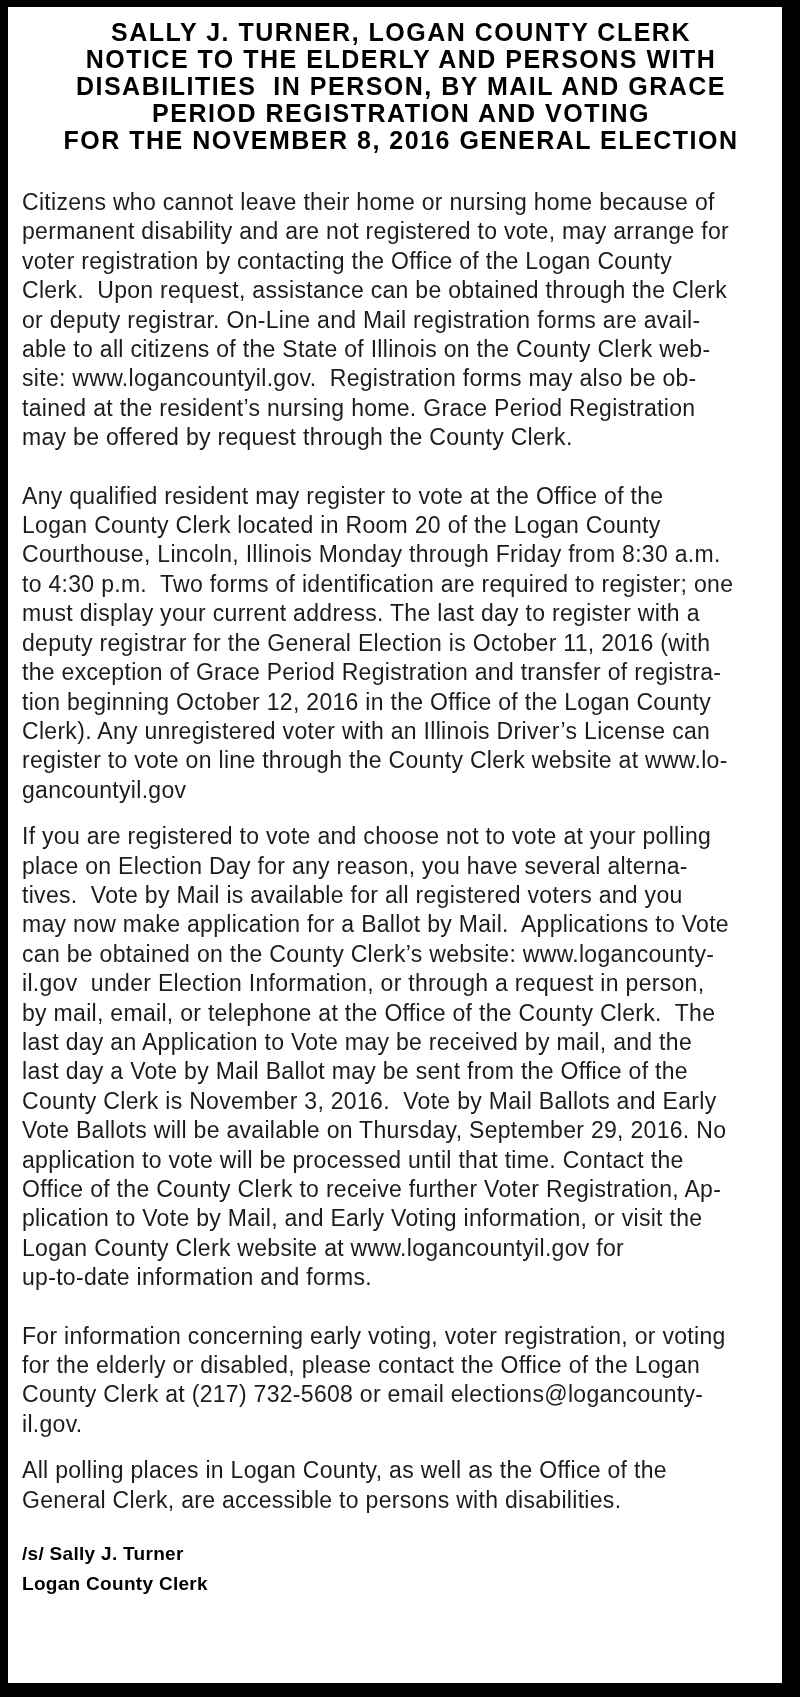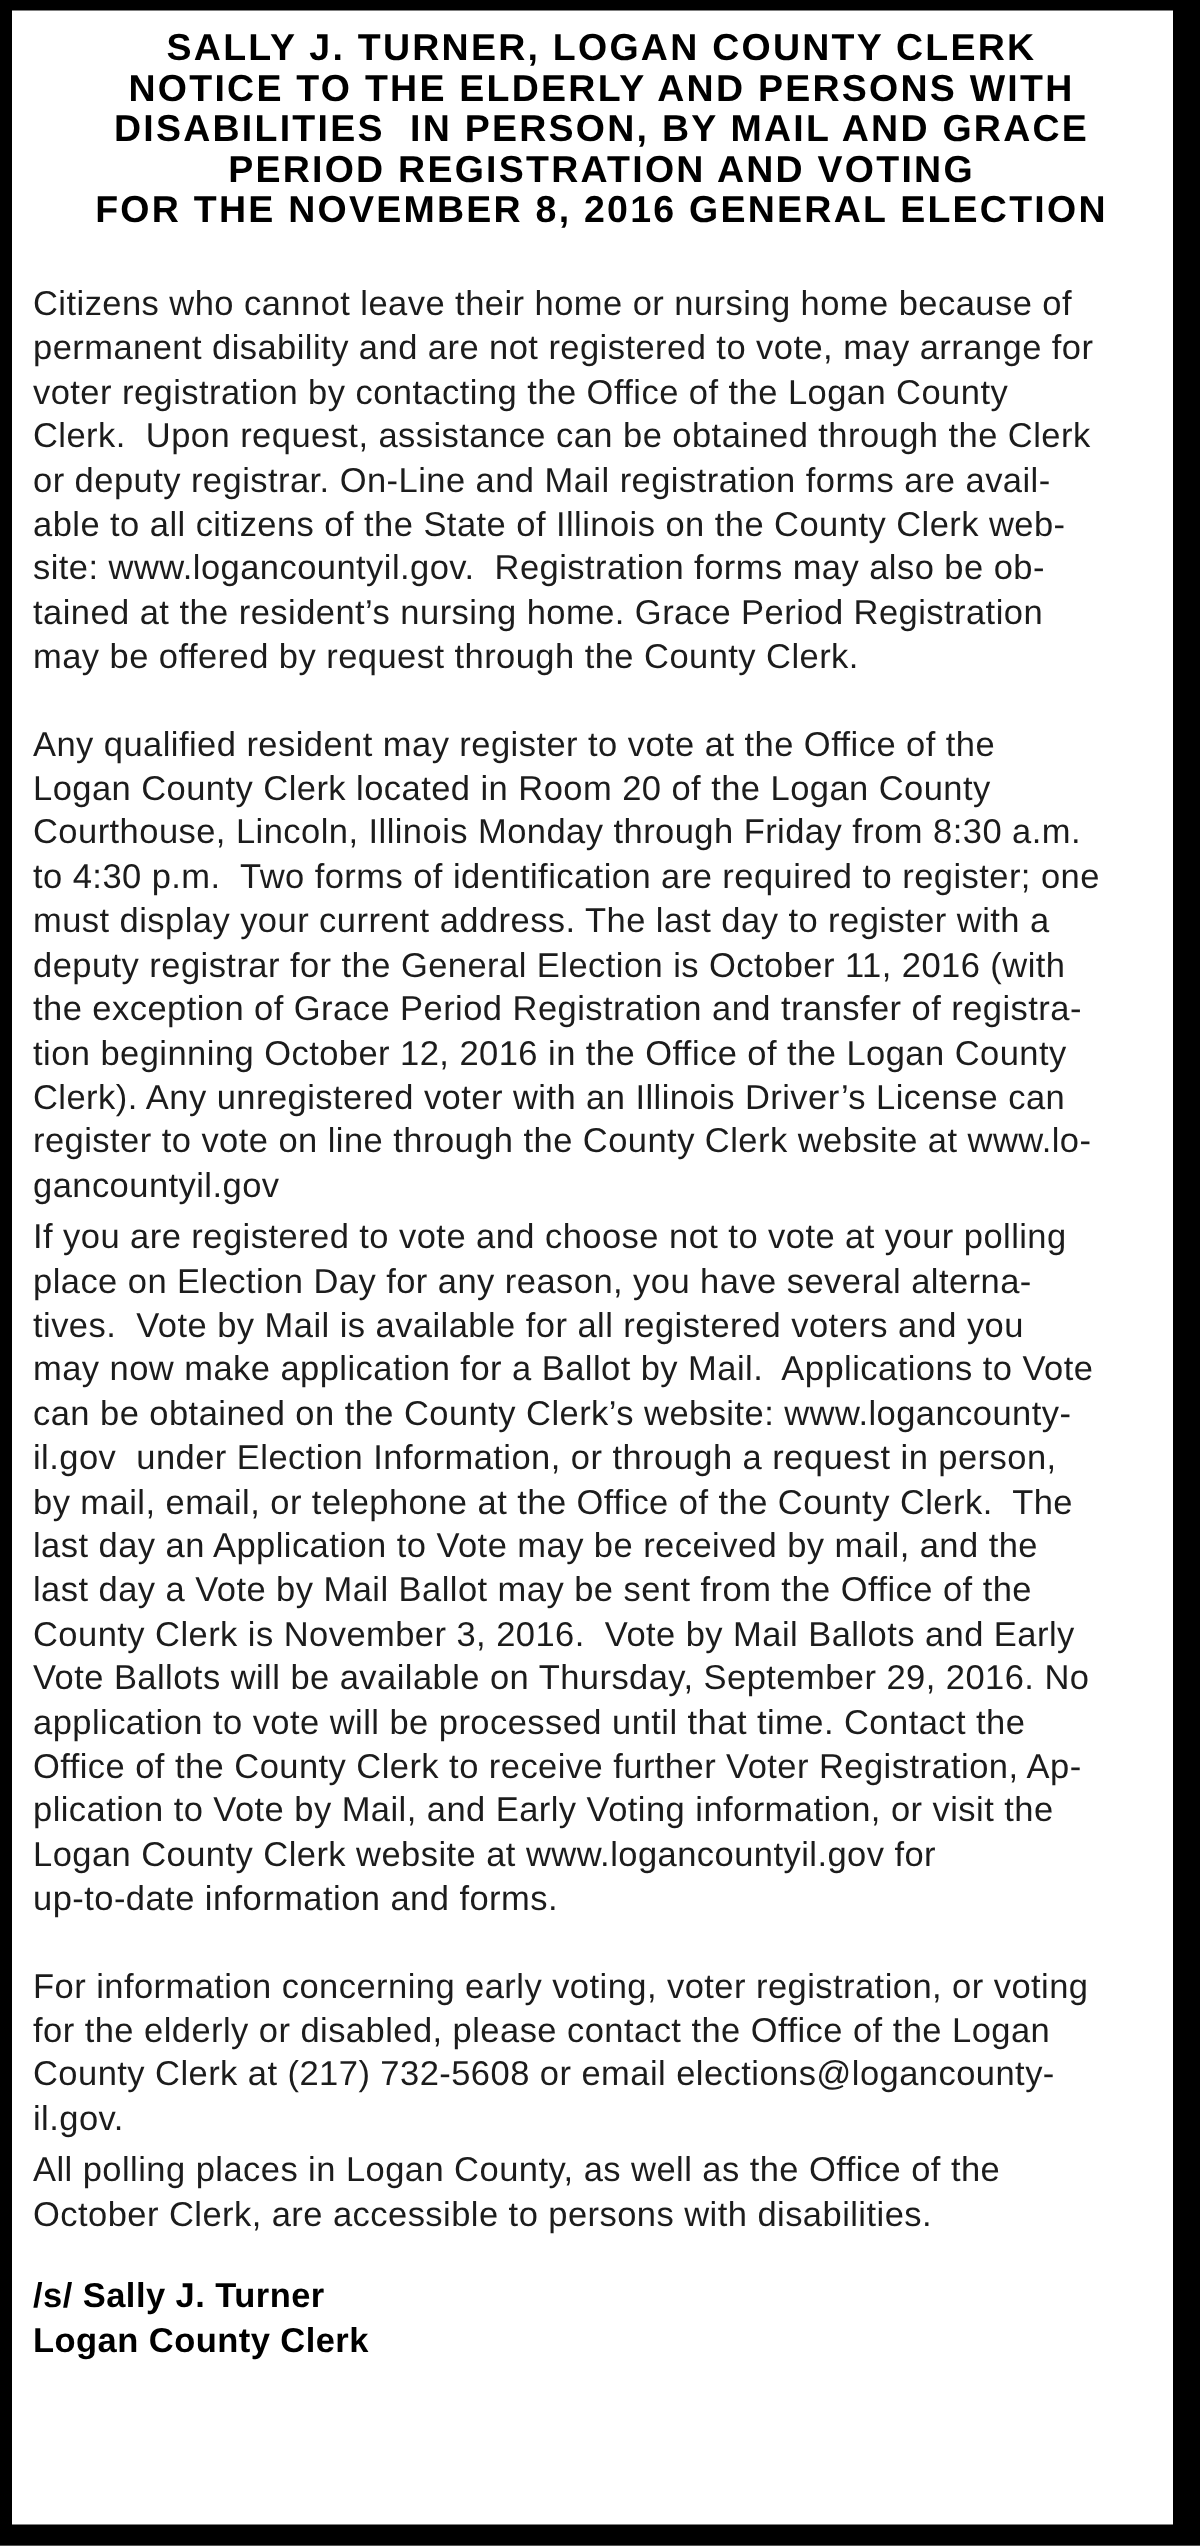--- a/index.html
+++ b/index.html
@@ -36,29 +36,29 @@
     font-size: 23px;
     line-height: 29.4px;
     letter-spacing: 0.3px;
     white-space: pre-wrap;
     margin: 29px 0 0 0;
   }
   .para.first {
     margin-top: 0;
   }
   .para.no-gap {
-    margin-top: 5px;
+    margin-top: 17px;
   }
   .signature {
     margin-top: 24px;
   }
   .signature-line {
     font-weight: bold;
     color: #000000;
-    font-size: 23px;
+    font-size: 19px;
     line-height: 30px;
     letter-spacing: 0.3px;
     white-space: pre-wrap;
   }
 </style>
 </head>
 <body>
 
 <div class="sheet">
 
@@ -108,21 +108,21 @@
 plication to Vote by Mail, and Early Voting information, or visit the
 Logan County Clerk website at www.logancountyil.gov for
 up-to-date information and forms.</p>
 
     <p class="para">For information concerning early voting, voter registration, or voting
 for the elderly or disabled, please contact the Office of the Logan
 County Clerk at (217) 732-5608 or email elections@logancounty-
 il.gov.</p>
 
     <p class="para no-gap">All polling places in Logan County, as well as the Office of the
-October Clerk, are accessible to persons with disabilities.</p>
+General Clerk, are accessible to persons with disabilities.</p>
   </div>
 
   <div class="signature">
     <div class="signature-line">/s/ Sally J. Turner</div>
     <div class="signature-line">Logan County Clerk</div>
   </div>
 
 </div>
 
 </body></html>

